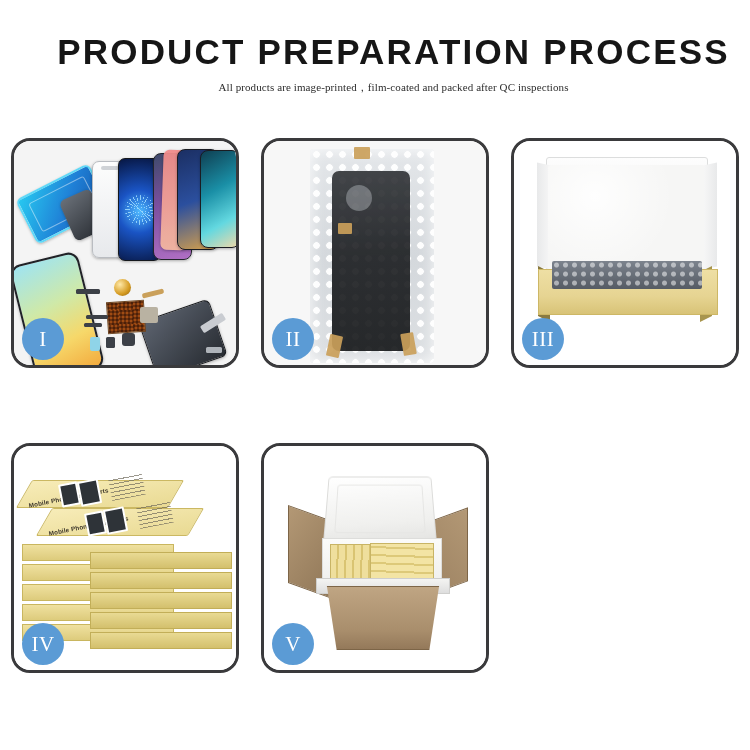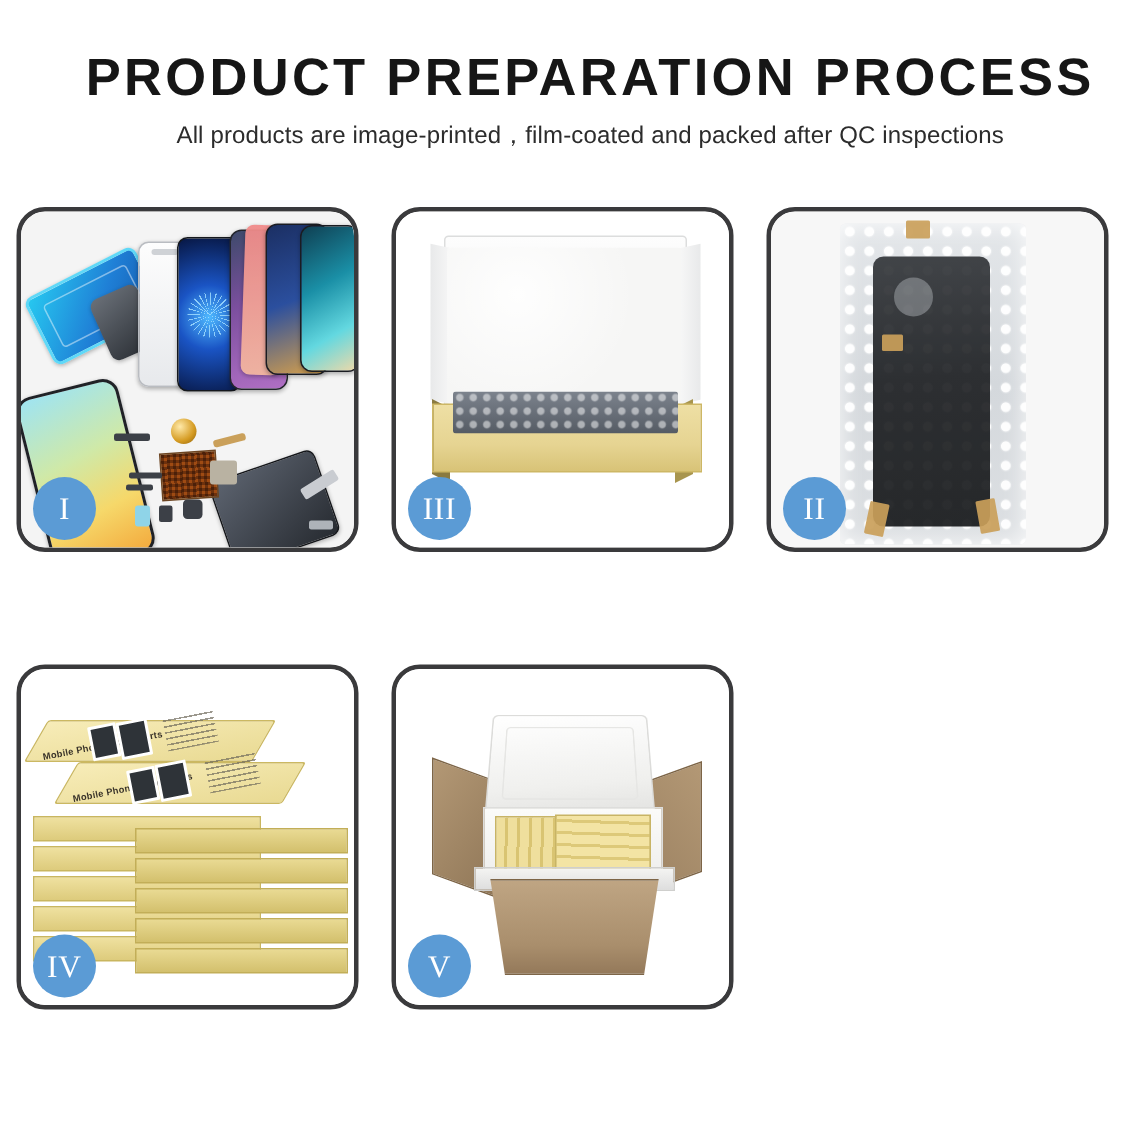--- a/index.html
+++ b/index.html
@@ -25,22 +25,22 @@
     font-family: "Liberation Sans", sans-serif;
     font-size: 35px;
     font-weight: bold;
     letter-spacing: 2.2px;
     color: #161616;
     line-height: 1.05;
     margin: 0;
     white-space: nowrap;
   }
   .page-subtitle {
-    font-family: Liberation Sans, sans-serif;
-    font-size: 16px;
+    font-family: Liberation Serif, serif;
+    font-size: 11px;
     font-weight: normal;
     color: #2c2c2c;
     letter-spacing: 0.1px;
     margin: 9px 0 0 0;
     white-space: nowrap;
   }
 
   
   .process-grid {
     position: absolute;
@@ -429,42 +429,42 @@
       <div class="tinypart" style="left:70px;top:182px;width:18px;height:4px;"></div>
       <div class="flex-cable" style="left:128px;top:150px;width:22px;height:5px;transform:rotate(-14deg);"></div>
       <div class="flex-cable" style="left:126px;top:166px;width:18px;height:16px;background:#b9b2a2;"></div>
       <div class="tinypart" style="left:186px;top:178px;width:26px;height:8px;background:#c9ccd1;transform:rotate(-32deg);"></div>
       <div class="tinypart" style="left:192px;top:206px;width:16px;height:6px;background:#aeb3b9;"></div>
     </div>
     <div class="step-badge">I</div>
   </div>
 
   <div class="panel">
-    <div class="panel-photo scene-openbox">
-      <div class="ob-lid"></div>
-      <div class="ob-foam"></div>
-      <div class="ob-side"></div>
-      <div class="ob-side-r"></div>
-      <div class="ob-body"></div>
-      <div class="ob-contents"></div>
-    </div>
-    <div class="step-badge">III</div>
-  </div>
-
-  <div class="panel">
     <div class="panel-photo scene-bubble">
       <div class="bubble-bag">
         <div class="inner-screen"></div>
         <div class="tape" style="left:44px;top:-2px;width:16px;height:12px;"></div>
         <div class="tape" style="left:28px;top:74px;width:14px;height:11px;"></div>
         <div class="tape" style="left:18px;top:186px;width:13px;height:22px;transform:rotate(12deg);"></div>
         <div class="tape" style="left:92px;top:184px;width:13px;height:22px;transform:rotate(-10deg);"></div>
       </div>
     </div>
     <div class="step-badge">II</div>
+  </div>
+
+  <div class="panel">
+    <div class="panel-photo scene-openbox">
+      <div class="ob-lid"></div>
+      <div class="ob-foam"></div>
+      <div class="ob-side"></div>
+      <div class="ob-side-r"></div>
+      <div class="ob-body"></div>
+      <div class="ob-contents"></div>
+    </div>
+    <div class="step-badge">III</div>
   </div>
 
   <div class="panel">
     <div class="panel-photo scene-stack">
       <div class="stk stk-edge" style="top:178px;"></div>
       <div class="stk stk-edge" style="top:158px;"></div>
       <div class="stk stk-edge" style="top:138px;"></div>
       <div class="stk stk-edge" style="top:118px;"></div>
       <div class="stk stk-edge" style="top:98px;"></div>
       <div class="stk stk-edge-r" style="left:76px;top:186px;"></div>

